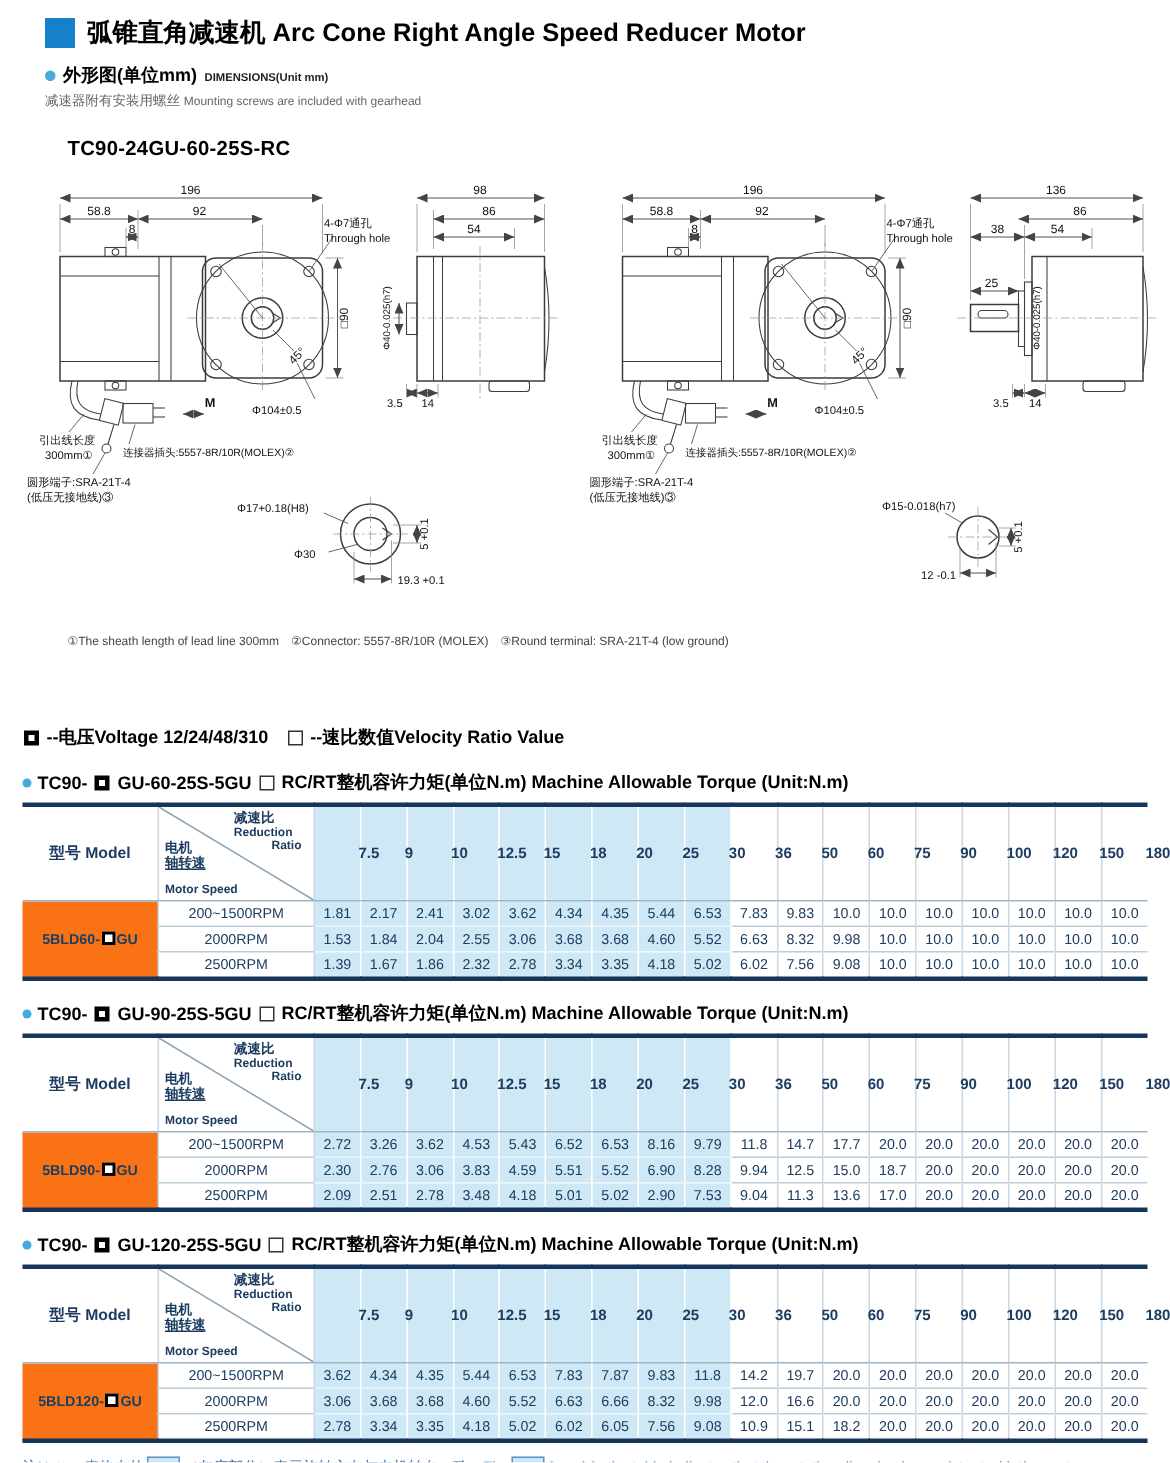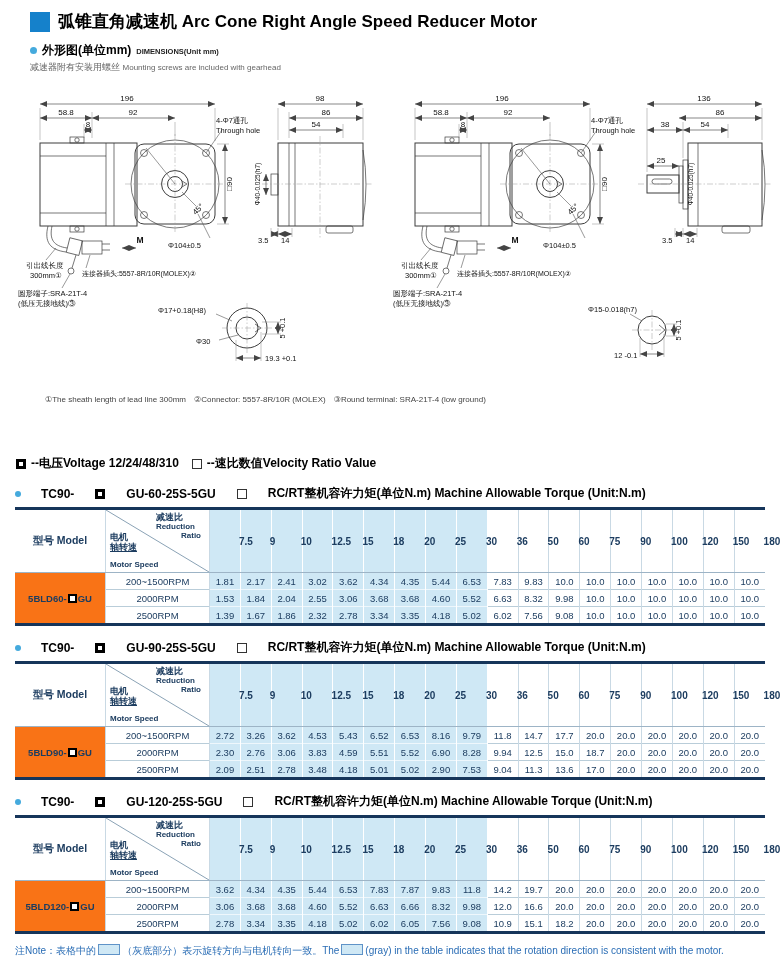--- a/index.html
+++ b/index.html
@@ -6,21 +6,21 @@
   .page{position:relative;width:780px;height:975px;background:#fff;overflow:hidden;
         font-family:"Liberation Sans",sans-serif;color:#000;}
   
   .hdr{display:flex;align-items:center;gap:8px;margin:10px 0 0 30px;}
   .hdr-sq{width:20px;height:20px;background:#1581cb;flex:0 0 auto;}
   .hdr-title{font-size:17px;font-weight:bold;color:#000;}
   .bullet-line{display:flex;align-items:baseline;gap:5px;margin:9px 0 0 30px;}
   .dot{width:7px;height:7px;border-radius:50%;background:#45aadd;flex:0 0 auto;align-self:center;}
   .h2-zh{font-size:12px;font-weight:bold;}
   .h2-en{font-size:7.5px;font-weight:bold;color:#222;}
-  .note-line{margin:2px 0 4px 30px;font-size:9px;color:#666;}
+  .note-line{margin:2px 0 16px 30px;font-size:9px;color:#666;}
   .note-line .en{font-size:8px;}
   .model-code{margin:17px 0 0 45px;font-size:13.5px;font-weight:bold;letter-spacing:.2px;}
   
   .drawings{display:flex;margin:0 0 0 10px;}
   svg text{font-family:"Liberation Sans",sans-serif;}
   .ol{fill:none;stroke:#3c3c3c;stroke-width:1;}
   .ol2{fill:none;stroke:#3c3c3c;stroke-width:.7;}
   .cl{stroke:#999;stroke-width:.5;stroke-dasharray:6 2 1.5 2;fill:none;}
   .dml{stroke:#555;stroke-width:.7;marker-start:url(#as);marker-end:url(#ae);}
   .ldr{stroke:#555;stroke-width:.6;fill:none;}
@@ -30,21 +30,21 @@
   .dtm{font-size:8.5px;font-weight:bold;fill:#111;text-anchor:middle;}
   .lb{font-size:7.5px;fill:#111;text-anchor:start;}
   .lbs{font-size:7px;fill:#111;text-anchor:start;}
   .footnote{margin:4px 0 0 45px;font-size:8px;color:#444;}
   
   .legend{margin:50px 0 0 15px;font-size:12px;font-weight:bold;display:flex;align-items:center;gap:4px;}
   .box-filled{display:inline-block;width:10px;height:10px;box-sizing:border-box;
               border:3px solid #000;background:#fff;vertical-align:-1px;margin:0 1px;}
   .box-outline{display:inline-block;width:10px;height:10px;box-sizing:border-box;
               border:1px solid #333;background:#fff;vertical-align:-1px;margin:0 1px;}
-  .tbl-title{margin:13px 0 5px 15px;font-size:12px;font-weight:bold;display:flex;align-items:center;gap:20px;}
+  .tbl-title{margin:13px 0 5px 15px;font-size:12px;font-weight:bold;display:flex;align-items:center;gap:4px;}
   .tbl-title .dot{width:6px;height:6px;}
   table.torque{width:750px;margin-left:15px;border-collapse:collapse;table-layout:fixed;
                border-top:3px solid #16355a;border-bottom:3px solid #16355a;}
   table.torque th,table.torque td{padding:0;color:#1d3d60;text-align:center;vertical-align:middle;}
   table.torque thead th{height:62px;border-bottom:1px solid #9db4c6;border-right:1px solid #c9d9e4;}
   table.torque thead th.rcol{font-size:10px;font-weight:bold;padding-left:29px;}
   table.torque thead th.shade,table.torque td.shade{background:#cfe8f5;}
   table.torque thead th.shade{border-right:1px solid #fff;}
   table.torque td{height:16px;font-size:9.5px;border-right:1px solid #c9d9e4;border-top:1px solid #b9cdd9;}
   table.torque td.shade{border-right:1px solid #fff;border-top:1px solid #eef7fc;}
@@ -80,20 +80,21 @@
   <div class="bullet-line">
     <span class="dot"></span>
     <span class="h2-zh">外形图(单位mm)</span>
     <span class="h2-en">DIMENSIONS(Unit mm)</span>
   </div>
   <div class="note-line">
     <span>减速器附有安装用螺丝</span>
     <span class="en">Mounting screws are included with gearhead</span>
   </div>
 
+  <div class="model-code">TC90-24GU-60-25S-RC</div>
 
   <div class="drawings">
 
     <svg width="372" height="312" viewBox="0 0 372 312">
       <defs>
         <marker id="ae" markerWidth="8" markerHeight="6" refX="7" refY="3" orient="auto" markerUnits="userSpaceOnUse">
           <path d="M0,0 L7,3 L0,6 Z" fill="#444"></path>
         </marker>
         <marker id="as" markerWidth="8" markerHeight="6" refX="0" refY="3" orient="auto" markerUnits="userSpaceOnUse">
           <path d="M7,0 L0,3 L7,6 Z" fill="#444"></path>

